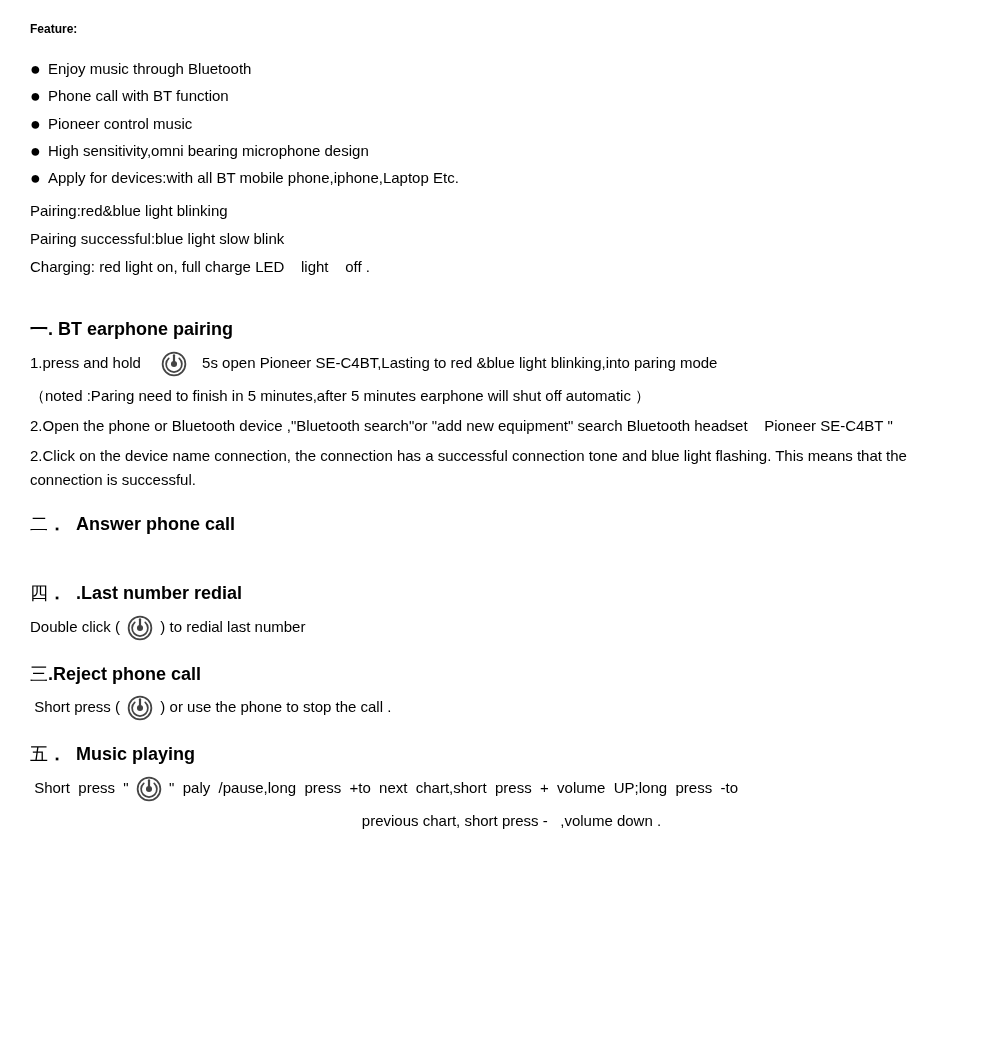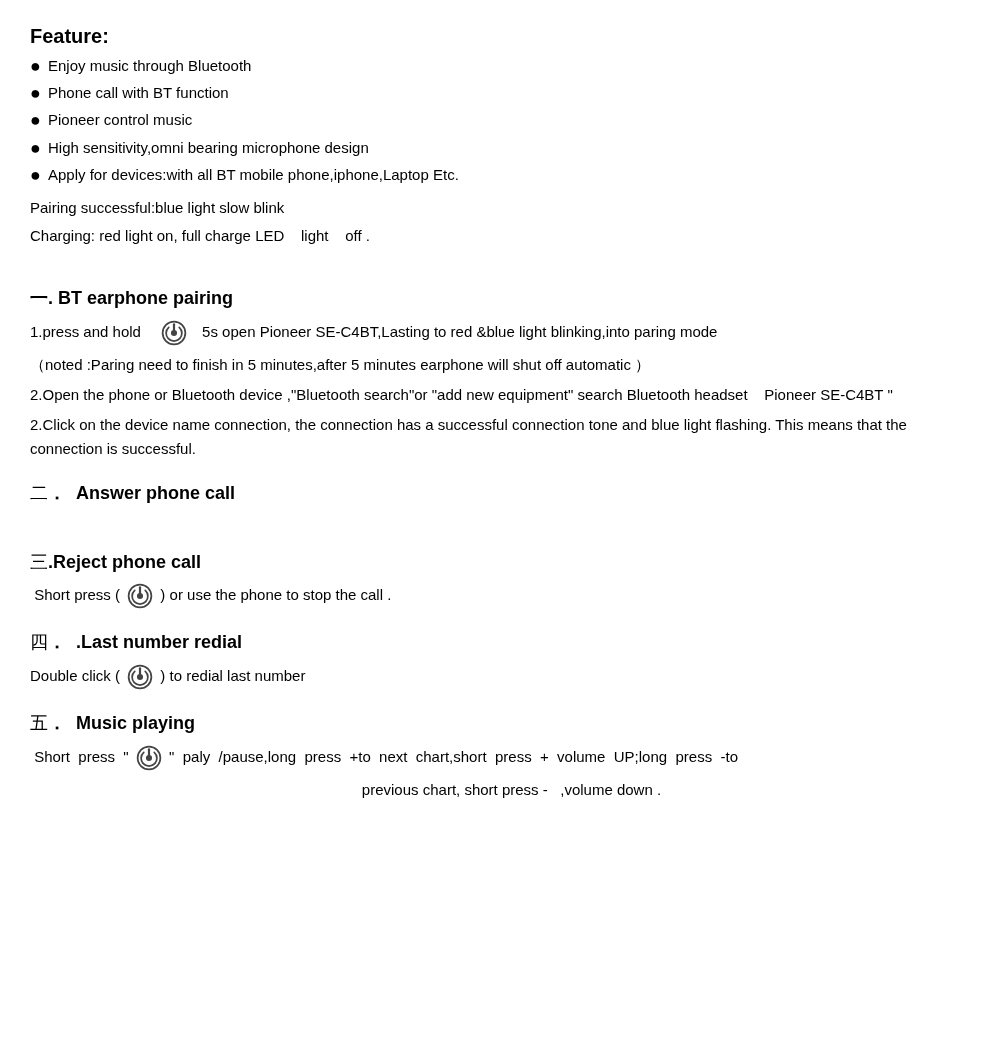--- a/index.html
+++ b/index.html
@@ -12,22 +12,22 @@
       font-size: 15px;
       line-height: 1.6;
       color: #000;
       background: #fff;
       padding: 20px 30px;
       width: 1003px;
       min-height: 1061px;
     }
     .feature-title {
       font-weight: bold;
-      font-size: 20px;
-      margin-bottom: 2px;
+      font-size: 12px;
+      margin-bottom: 18px;
     }
     .bullet-list {
       list-style: none;
       padding: 0;
       margin-bottom: 8px;
     }
     .bullet-list li {
       display: flex;
       align-items: flex-start;
       margin-bottom: 2px;
@@ -99,20 +99,21 @@
     <li>
       <span class="bullet-dot">●</span>
       <span>High sensitivity,omni bearing microphone design</span>
     </li>
     <li>
       <span class="bullet-dot">●</span>
       <span>Apply for devices:with all BT mobile phone,iphone,Laptop Etc.</span>
     </li>
   </ul>
 
+  <p class="pairing-info">Pairing:red&amp;blue light blinking</p>
   <p class="pairing-info">Pairing successful:blue light slow blink</p>
   <p class="pairing-info">Charging: red light on, full charge LED &nbsp;&nbsp; light &nbsp;&nbsp; off .</p>
 
   <div class="divider-space"></div>
 
   <div class="section">
     <p class="section-title">
       <span class="chinese-num">一</span><span>. BT earphone pairing</span>
     </p>
 
@@ -136,56 +137,56 @@
   <div class="section">
     <p class="section-title">
       <span class="chinese-num" style="font-weight:normal;">二</span><span>．&nbsp; Answer phone call</span>
     </p>
   </div>
 
   <div class="divider-space"></div>
 
   <div class="section">
     <p class="section-title">
+      <span class="chinese-num" style="font-weight:normal;">四</span><span>．&nbsp; .Last number redial</span>
+    </p>
+    <p class="body-text">
+      Double click (
+      <span class="power-icon">
+        <svg viewBox="0 0 32 32" xmlns="http://www.w3.org/2000/svg">
+          <circle cx="16" cy="16" r="13" fill="none" stroke="#444" stroke-width="2"></circle>
+          <line x1="16" y1="6" x2="16" y2="16" stroke="#444" stroke-width="2.5" stroke-linecap="round"></line>
+          <path d="M10 9.5 A9 9 0 1 0 22 9.5" fill="none" stroke="#444" stroke-width="2" stroke-linecap="round"></path>
+          <circle cx="16" cy="16" r="3.5" fill="#444"></circle>
+        </svg>
+      </span>
+      ) to redial last number
+    </p>
+  </div>
+
+  <div class="section">
+    <p class="section-title">
       <span class="chinese-num" style="font-weight:normal;">三</span><span>.Reject phone call</span>
     </p>
     <p class="body-text">
       &nbsp;Short press (
       <span class="power-icon">
         <svg viewBox="0 0 32 32" xmlns="http://www.w3.org/2000/svg">
           <circle cx="16" cy="16" r="13" fill="none" stroke="#444" stroke-width="2"></circle>
           <line x1="16" y1="6" x2="16" y2="16" stroke="#444" stroke-width="2.5" stroke-linecap="round"></line>
           <path d="M10 9.5 A9 9 0 1 0 22 9.5" fill="none" stroke="#444" stroke-width="2" stroke-linecap="round"></path>
           <circle cx="16" cy="16" r="3.5" fill="#444"></circle>
         </svg>
       </span>
       ) or use the phone to stop the call .
     </p>
   </div>
 
   <div class="section">
     <p class="section-title">
-      <span class="chinese-num" style="font-weight:normal;">四</span><span>．&nbsp; .Last number redial</span>
-    </p>
-    <p class="body-text">
-      Double click (
-      <span class="power-icon">
-        <svg viewBox="0 0 32 32" xmlns="http://www.w3.org/2000/svg">
-          <circle cx="16" cy="16" r="13" fill="none" stroke="#444" stroke-width="2"></circle>
-          <line x1="16" y1="6" x2="16" y2="16" stroke="#444" stroke-width="2.5" stroke-linecap="round"></line>
-          <path d="M10 9.5 A9 9 0 1 0 22 9.5" fill="none" stroke="#444" stroke-width="2" stroke-linecap="round"></path>
-          <circle cx="16" cy="16" r="3.5" fill="#444"></circle>
-        </svg>
-      </span>
-      ) to redial last number
-    </p>
-  </div>
-
-  <div class="section">
-    <p class="section-title">
       <span class="chinese-num" style="font-weight:normal;">五</span><span>．&nbsp; Music playing</span>
     </p>
     <p class="body-text">
       &nbsp;Short &nbsp;press &nbsp;"
       <span class="power-icon">
         <svg viewBox="0 0 32 32" xmlns="http://www.w3.org/2000/svg">
           <circle cx="16" cy="16" r="13" fill="none" stroke="#444" stroke-width="2"></circle>
           <line x1="16" y1="6" x2="16" y2="16" stroke="#444" stroke-width="2.5" stroke-linecap="round"></line>
           <path d="M10 9.5 A9 9 0 1 0 22 9.5" fill="none" stroke="#444" stroke-width="2" stroke-linecap="round"></path>
           <circle cx="16" cy="16" r="3.5" fill="#444"></circle>

